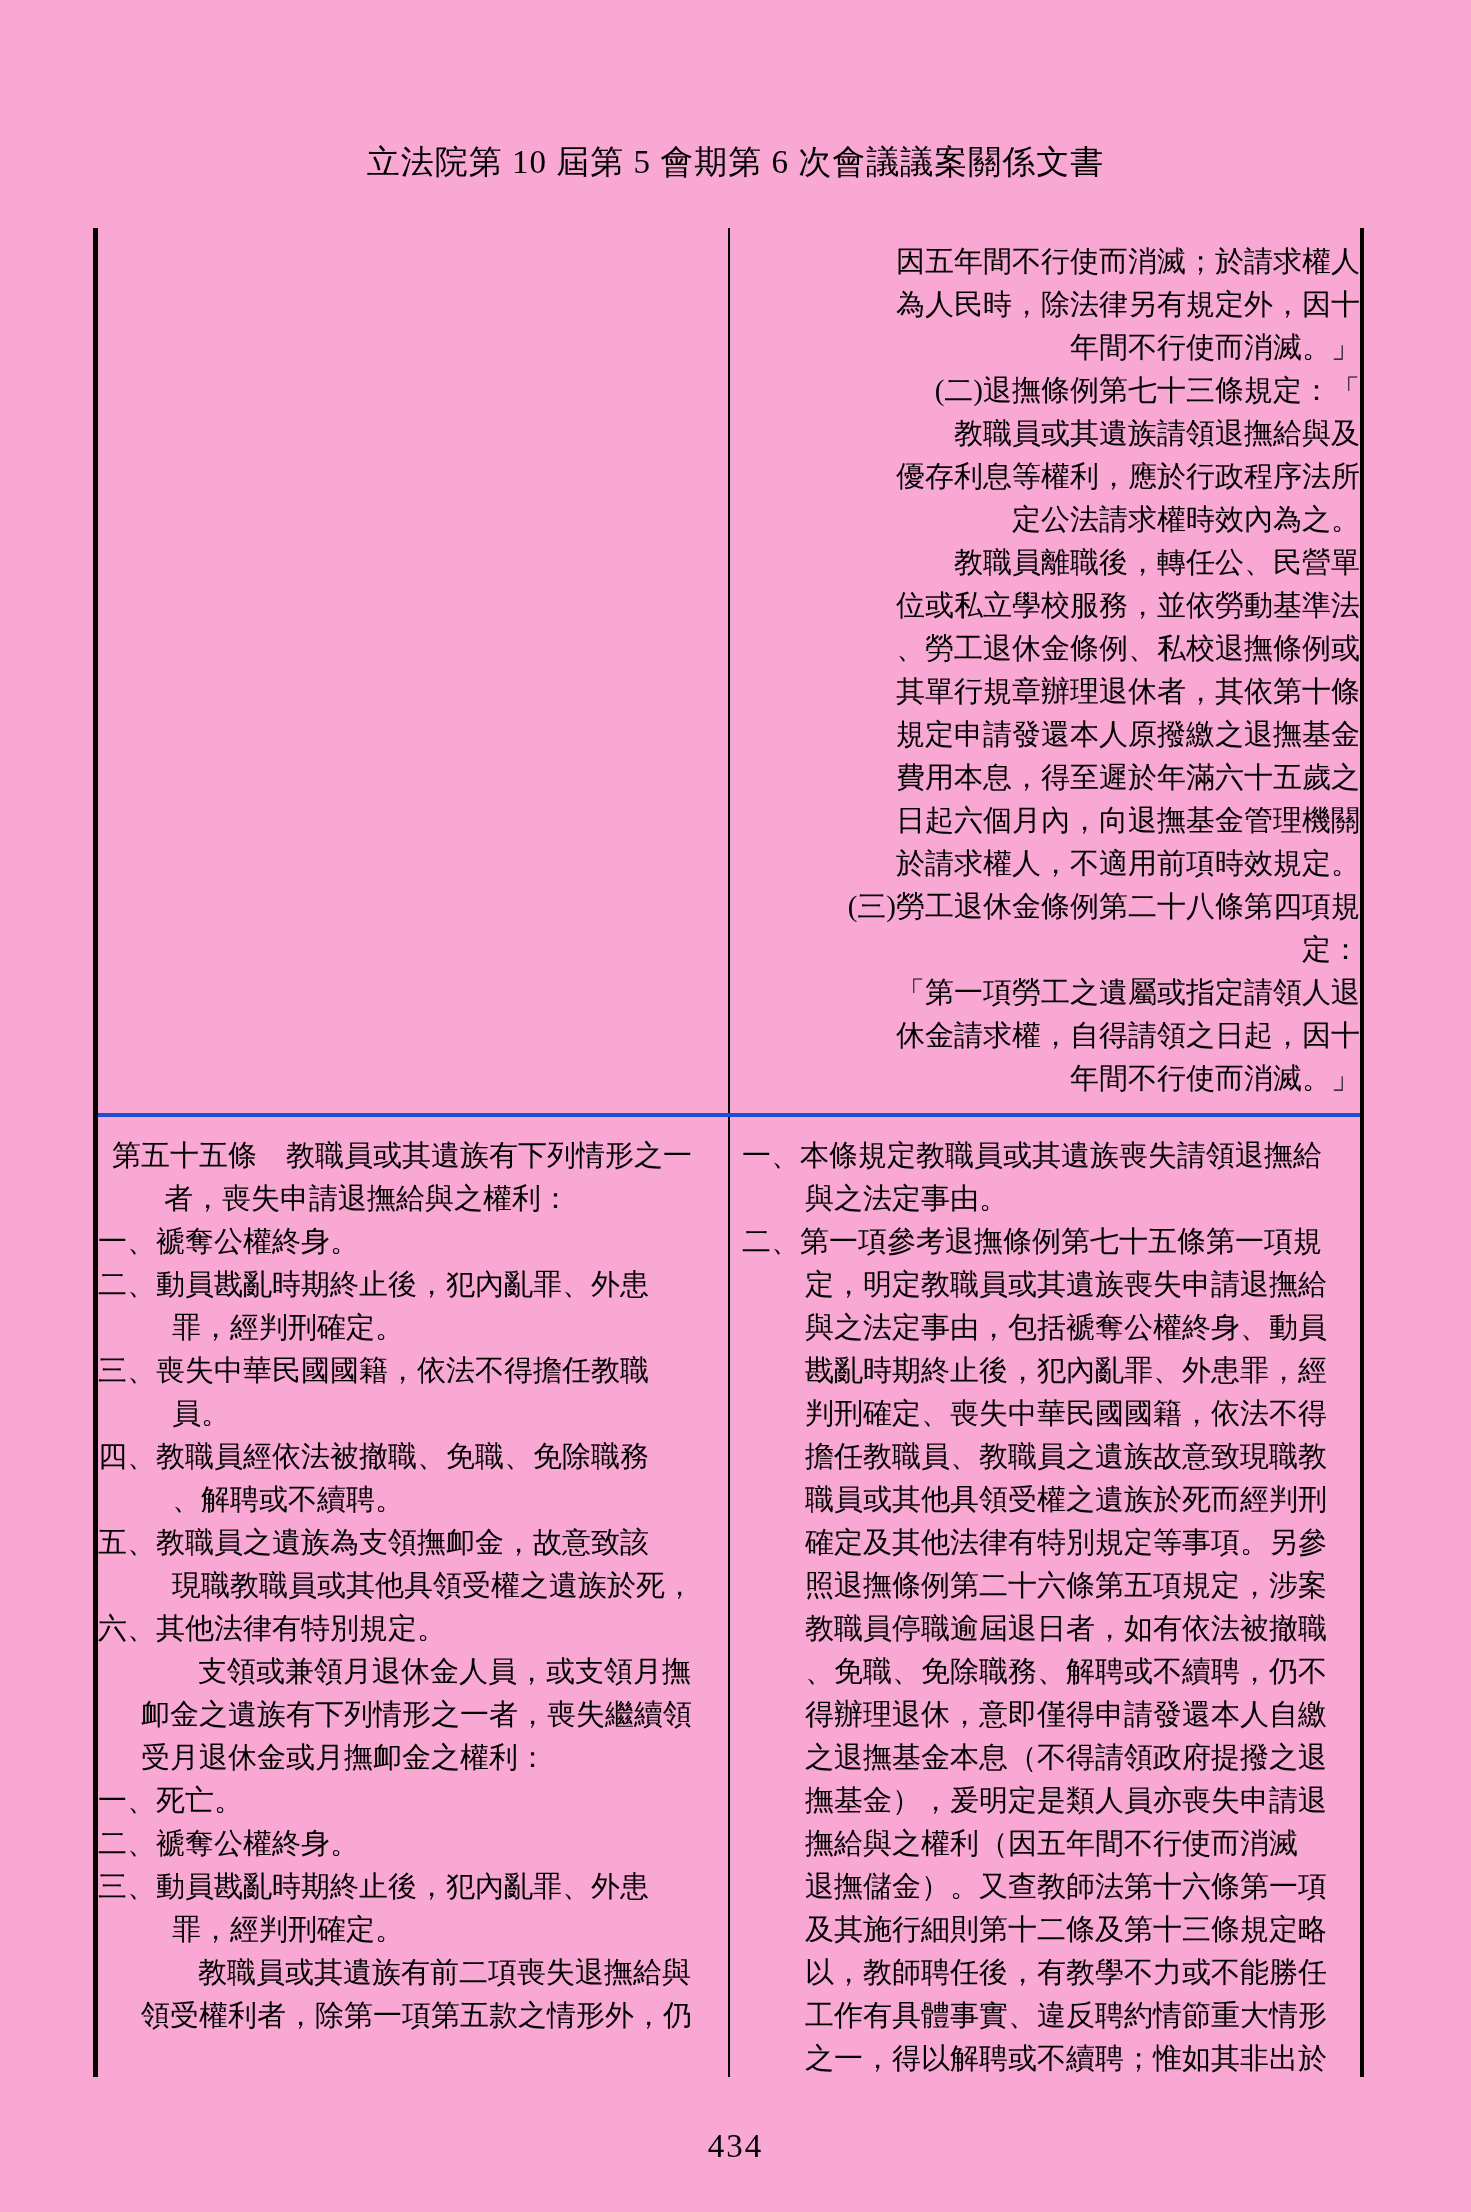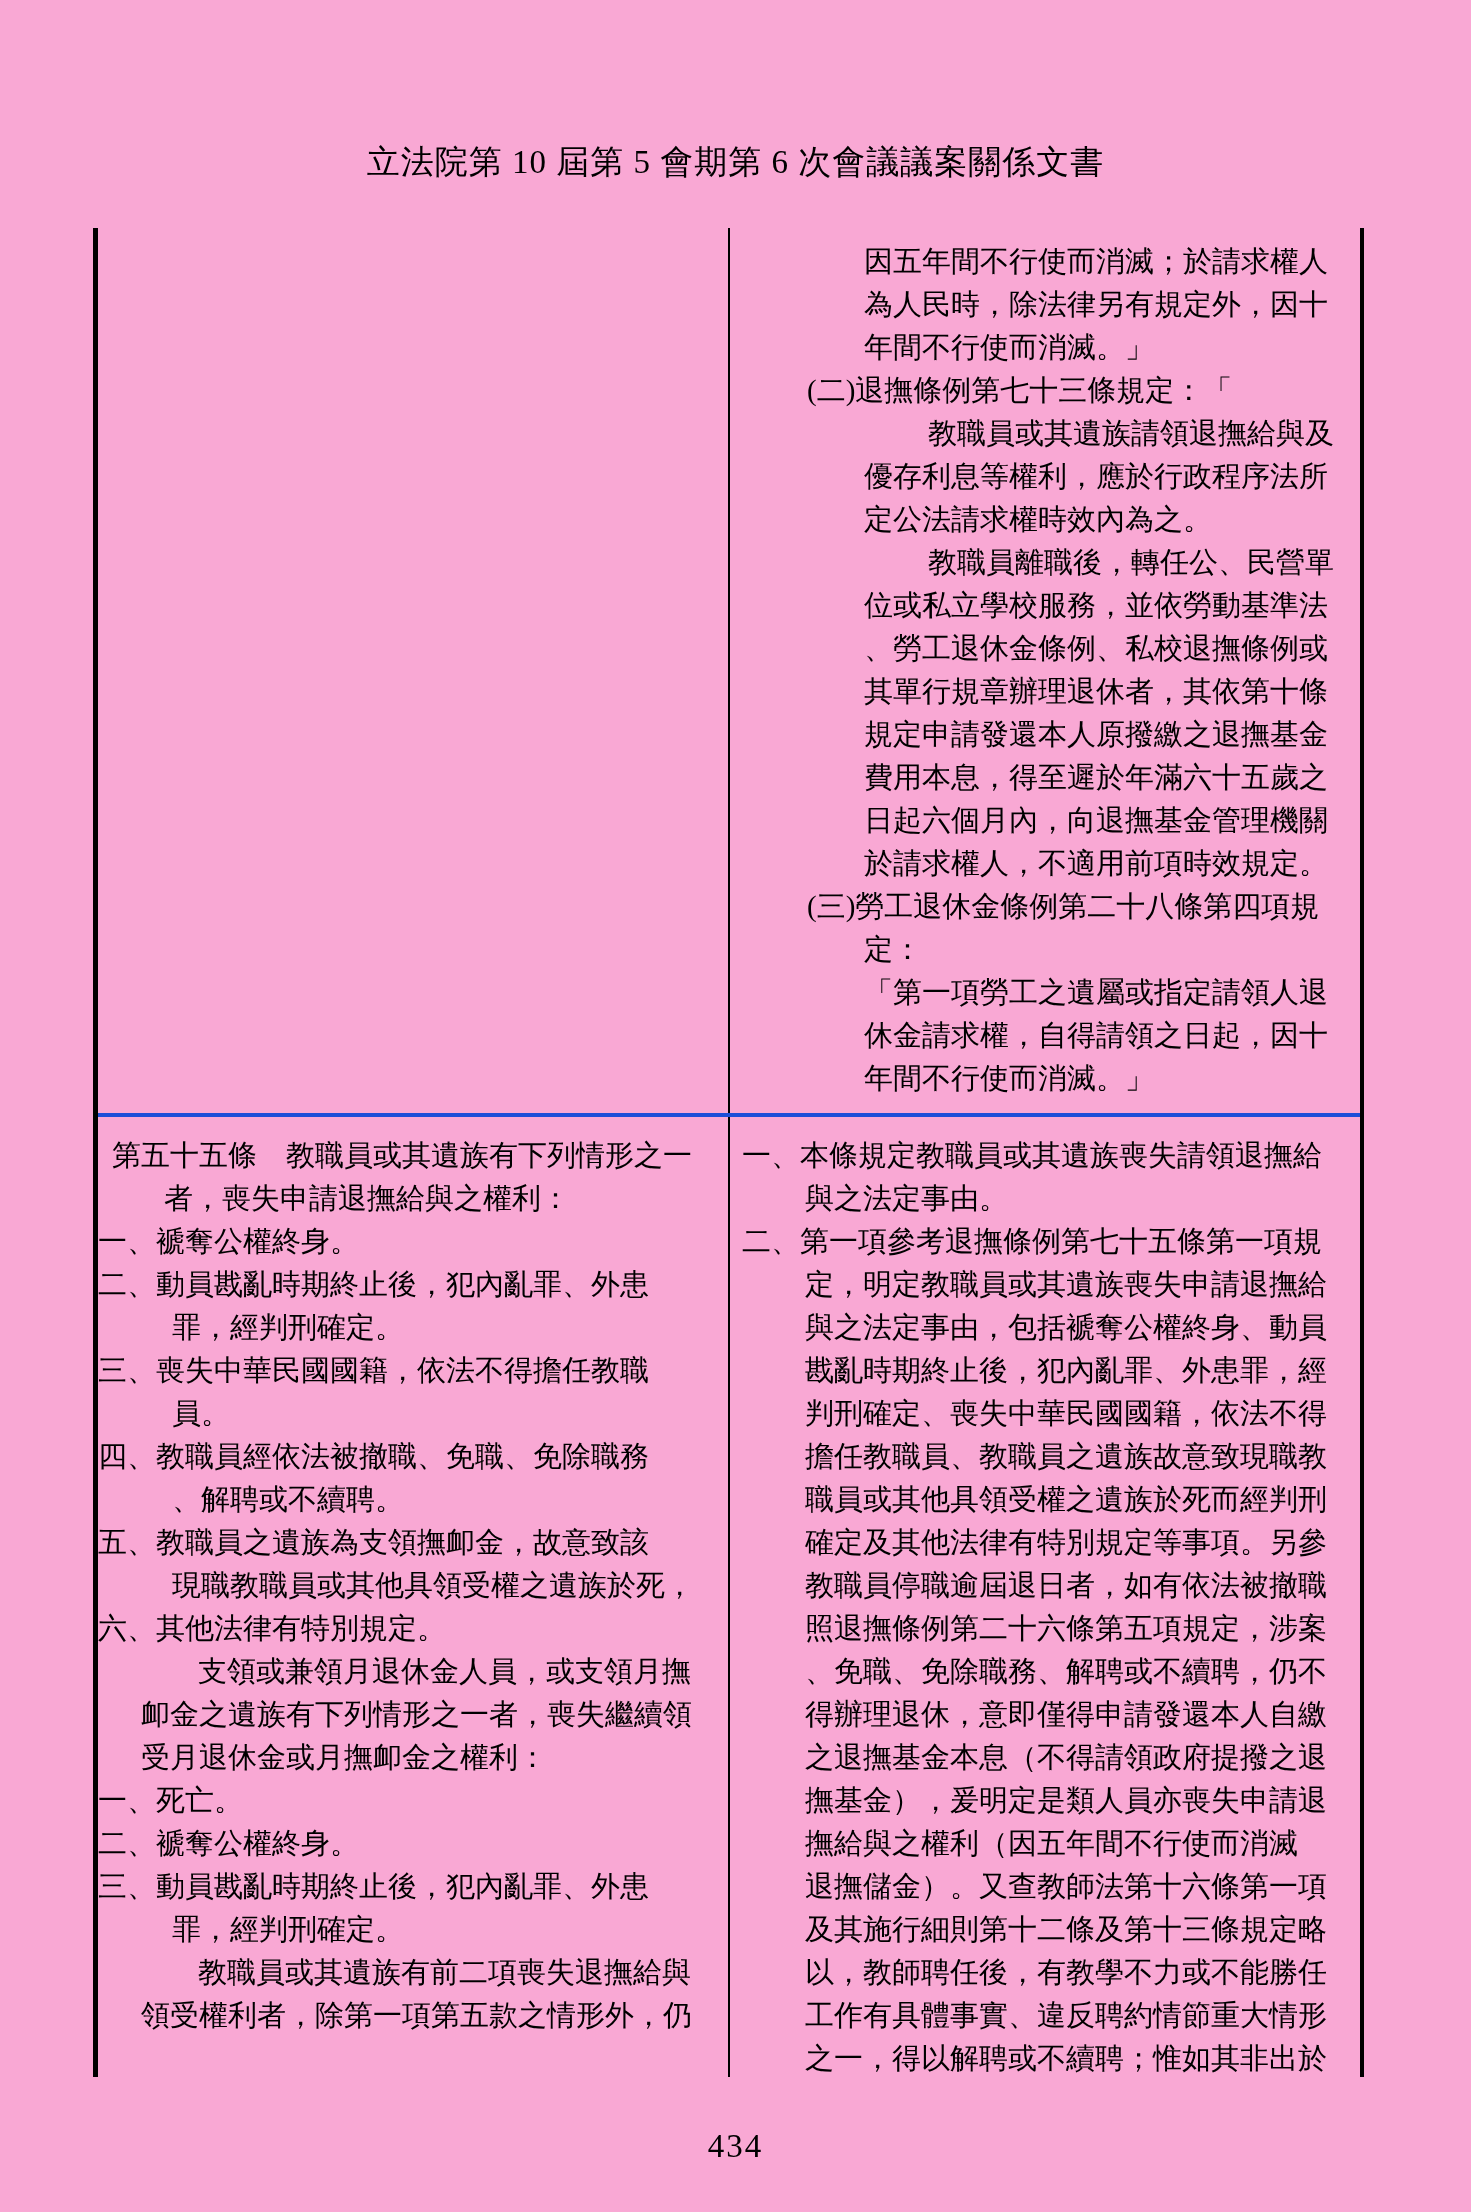--- a/index.html
+++ b/index.html
@@ -11,21 +11,21 @@
   .header {
     position:absolute; top:140px; left:0; width:100%;
     text-align:center; font-size:33px; letter-spacing:1px; white-space:pre;
   }
   .doc-table {
     position:absolute; left:93px; top:228px; width:1271px;
     box-sizing:border-box;
     border-left:5px solid #000; border-right:4px solid #000;
   }
   .row {display:flex; box-sizing:border-box;}
-  .row1 {height:885px;}
+  .row1 {height:885px;text-align:right;}
   .row2 {height:964px; border-top:4px solid #1d4ed8;}
   .cell {box-sizing:border-box; overflow:hidden;}
   .cell.left {width:630px; flex:none;}
   .cell.right {flex:1; border-left:2px solid #000;}
   .row1 .cell {padding-top:12px;}
   .row2 .cell {padding-top:17px;}
   .line {height:43px; line-height:43px; font-size:29px; white-space:pre;}
   
   .r1-item {padding-left:77px;}
   .r1-cont {padding-left:134px;}
@@ -106,22 +106,22 @@
           <div class="line r2-item">一、本條規定教職員或其遺族喪失請領退撫給</div>
           <div class="line r2-itemc">與之法定事由。</div>
           <div class="line r2-item">二、第一項參考退撫條例第七十五條第一項規</div>
           <div class="line r2-itemc">定，明定教職員或其遺族喪失申請退撫給</div>
           <div class="line r2-itemc">與之法定事由，包括褫奪公權終身、動員</div>
           <div class="line r2-itemc">戡亂時期終止後，犯內亂罪、外患罪，經</div>
           <div class="line r2-itemc">判刑確定、喪失中華民國國籍，依法不得</div>
           <div class="line r2-itemc">擔任教職員、教職員之遺族故意致現職教</div>
           <div class="line r2-itemc">職員或其他具領受權之遺族於死而經判刑</div>
           <div class="line r2-itemc">確定及其他法律有特別規定等事項。另參</div>
+          <div class="line r2-itemc">照退撫條例第二十六條第五項規定，涉案</div>
           <div class="line r2-itemc">教職員停職逾屆退日者，如有依法被撤職</div>
-          <div class="line r2-itemc">照退撫條例第二十六條第五項規定，涉案</div>
           <div class="line r2-itemc">、免職、免除職務、解聘或不續聘，仍不</div>
           <div class="line r2-itemc">得辦理退休，意即僅得申請發還本人自繳</div>
           <div class="line r2-itemc">之退撫基金本息（不得請領政府提撥之退</div>
           <div class="line r2-itemc">撫基金），爰明定是類人員亦喪失申請退</div>
           <div class="line r2-itemc">撫給與之權利（因五年間不行使而消滅</div>
           <div class="line r2-itemc">退撫儲金）。又查教師法第十六條第一項</div>
           <div class="line r2-itemc">及其施行細則第十二條及第十三條規定略</div>
           <div class="line r2-itemc">以，教師聘任後，有教學不力或不能勝任</div>
           <div class="line r2-itemc">工作有具體事實、違反聘約情節重大情形</div>
           <div class="line r2-itemc">之一，得以解聘或不續聘；惟如其非出於</div>

